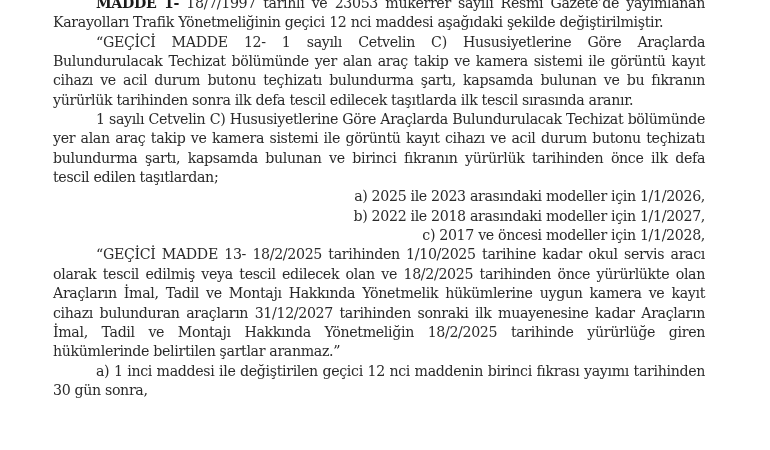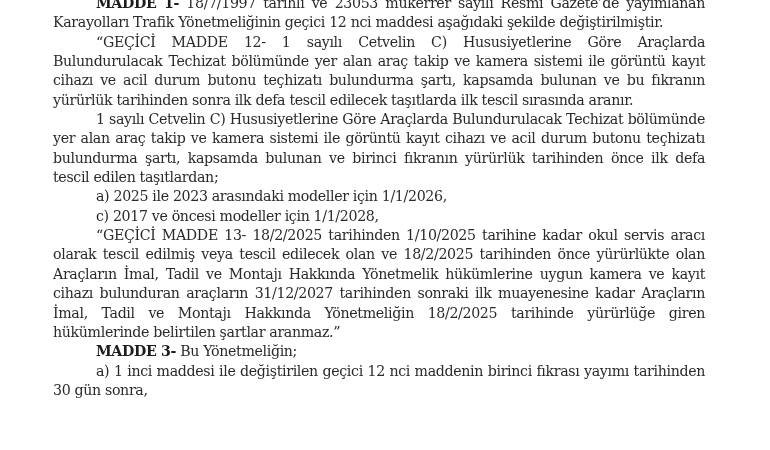--- a/index.html
+++ b/index.html
@@ -26,43 +26,41 @@
     word-spacing: 0px;
   }
   .p {
     margin: 0;
     text-align: justify;
     text-indent: 43px;
   }
   .item {
     margin: 0;
     padding-left: 43px;
-    text-align: left;
+    text-align: right;
   }
   .last { text-align-last: left; }
   b { font-weight: bold; color: #1c1c1c; }
 </style>
 </head>
 <body>
 
 <div class="page">
 
   <p class="p last">
     <b>MADDE 1-</b><span> 18/7/1997 tarihli ve 23053 mükerrer sayılı Resmî Gazete’de yayımlanan Karayolları Trafik Yönetmeliğinin geçici 12 nci maddesi aşağıdaki şekilde değiştirilmiştir.</span>
   </p>
 
   <p class="p last">“GEÇİCİ MADDE 12- 1 sayılı Cetvelin C) Hususiyetlerine Göre Araçlarda Bulundurulacak Techizat bölümünde yer alan araç takip ve kamera sistemi ile görüntü kayıt cihazı ve acil durum butonu teçhizatı bulundurma şartı, kapsamda bulunan ve bu fıkranın yürürlük tarihinden sonra ilk defa tescil edilecek taşıtlarda ilk tescil sırasında aranır.</p>
 
   <p class="p last">1 sayılı Cetvelin C) Hususiyetlerine Göre Araçlarda Bulundurulacak Techizat bölümünde yer alan araç takip ve kamera sistemi ile görüntü kayıt cihazı ve acil durum butonu teçhizatı bulundurma şartı, kapsamda bulunan ve birinci fıkranın yürürlük tarihinden önce ilk defa tescil edilen taşıtlardan;</p>
 
   <p class="item">a) 2025 ile 2023 arasındaki modeller için 1/1/2026,</p>
+  <p class="item">b) 2022 ile 2018 arasındaki modeller için 1/1/2027,</p>
   <p class="item">c) 2017 ve öncesi modeller için 1/1/2028,</p>
 
 
   <p class="p last">“GEÇİCİ MADDE 13- 18/2/2025 tarihinden 1/10/2025 tarihine kadar okul servis aracı olarak tescil edilmiş veya tescil edilecek olan ve 18/2/2025 tarihinden önce yürürlükte olan Araçların İmal, Tadil ve Montajı Hakkında Yönetmelik hükümlerine uygun kamera ve kayıt cihazı bulunduran araçların 31/12/2027 tarihinden sonraki ilk muayenesine kadar Araçların İmal, Tadil ve Montajı Hakkında Yönetmeliğin 18/2/2025 tarihinde yürürlüğe giren hükümlerinde belirtilen şartlar aranmaz.”</p>
 
-  <p class="p last">
-    <b>MADDE 3-</b><span> Bu Yönetmeliğin;</span>
-  </p>
 
   <p class="p last">a) 1 inci maddesi ile değiştirilen geçici 12 nci maddenin birinci fıkrası yayımı tarihinden 30 gün sonra,</p>
 
 </div>
 
 </body></html>

